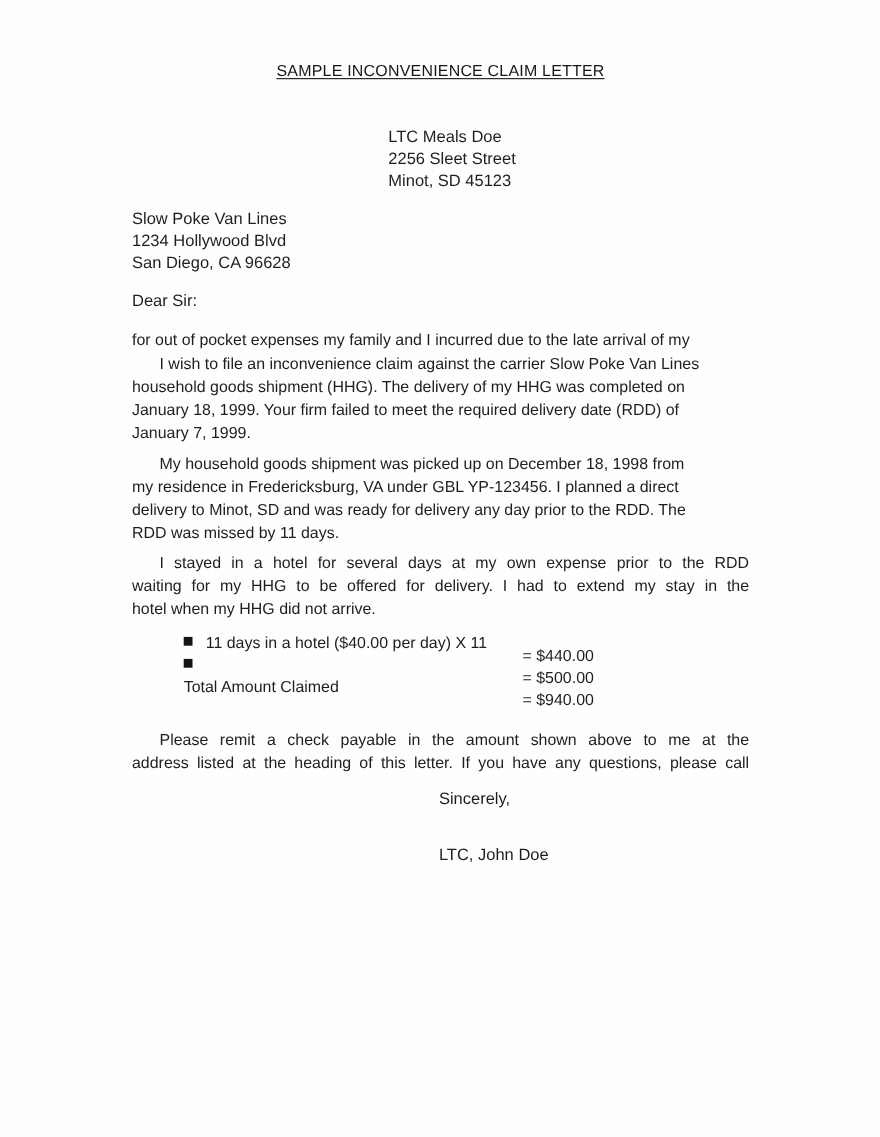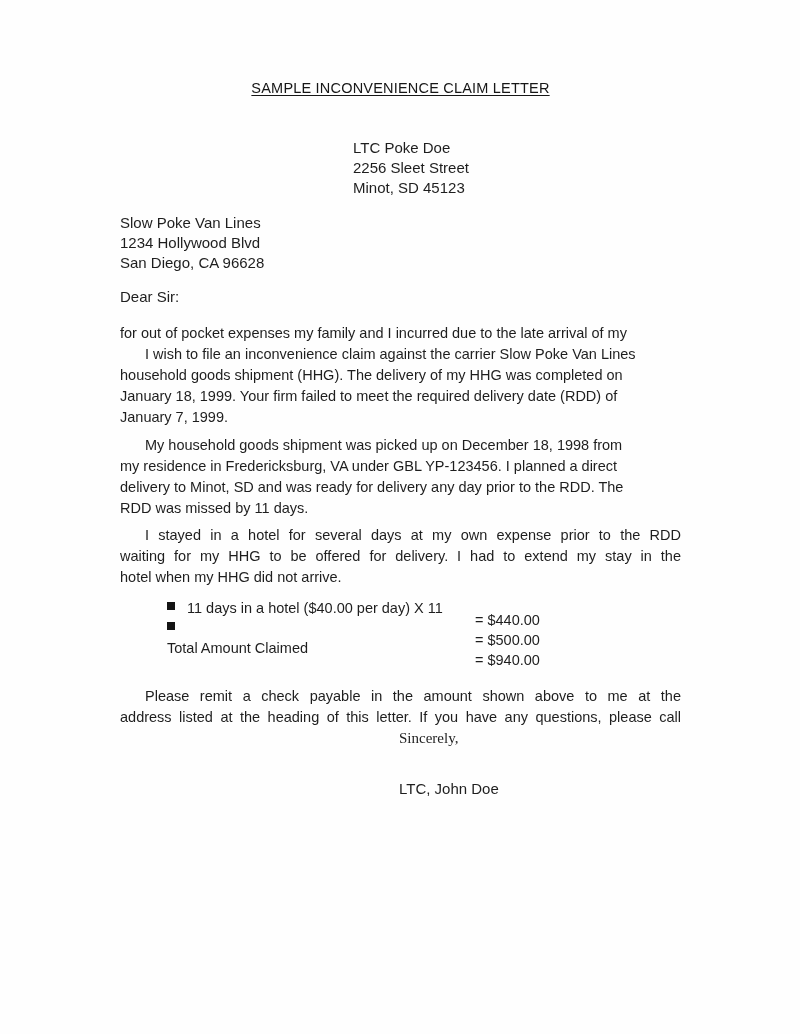--- a/index.html
+++ b/index.html
@@ -12,21 +12,21 @@
   }
   .page {
     width: 800px; height: 1034px;
     background: #fefefe;
     position: relative;
   }
   .content {
     position: absolute;
     left: 120px; top: 0;
     width: 561px;
-    padding-top: 81px;
+    padding-top: 58px;
   }
   .title {
     text-align: center;
     font-size: 14.5px;
     line-height: 15px;
     letter-spacing: 0.2px;
     text-decoration: underline;
     text-underline-offset: 2px;
     color: #161616;
   }
@@ -83,33 +83,33 @@
     position: absolute;
     left: 308px;
     top: 12px;
     white-space: nowrap;
   }
   .closing {
     margin-left: 279px;
     font-size: 15px;
     line-height: 20px;
   }
-  .valediction { margin-top: 0px; font-family: Liberation Serif, serif; }
+  .valediction { margin-top: 12px; }
   .signature { margin-top: 31px; }
 </style>
 </head>
 <body>
 
 <div class="page">
   <div class="content">
 
     <div class="title">SAMPLE INCONVENIENCE CLAIM LETTER</div>
 
     <div class="sender">
-      <div>LTC Poke Doe</div>
+      <div>LTC Meals Doe</div>
       <div>2256 Sleet Street</div>
       <div>Minot, SD 45123</div>
     </div>
 
     <div class="recipient">
       <div>Slow Poke Van Lines</div>
       <div>1234 Hollywood Blvd</div>
       <div>San Diego, CA 96628</div>
     </div>
 

